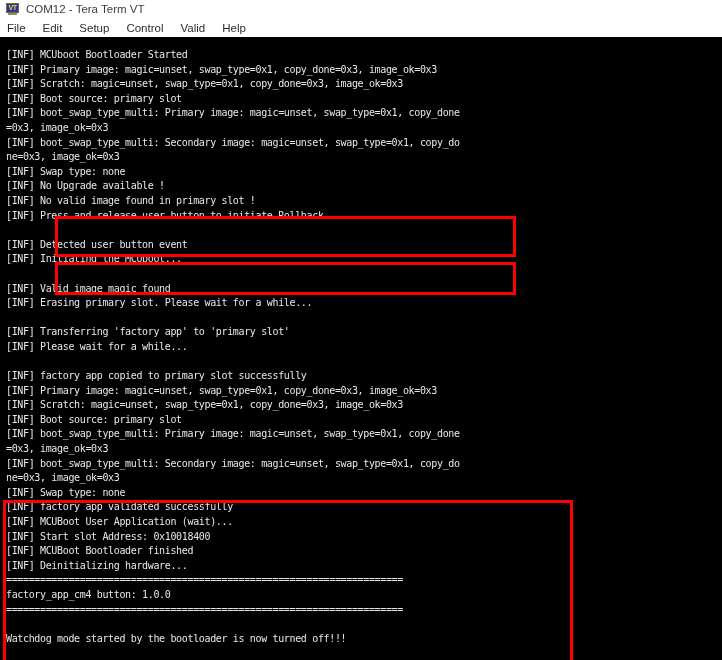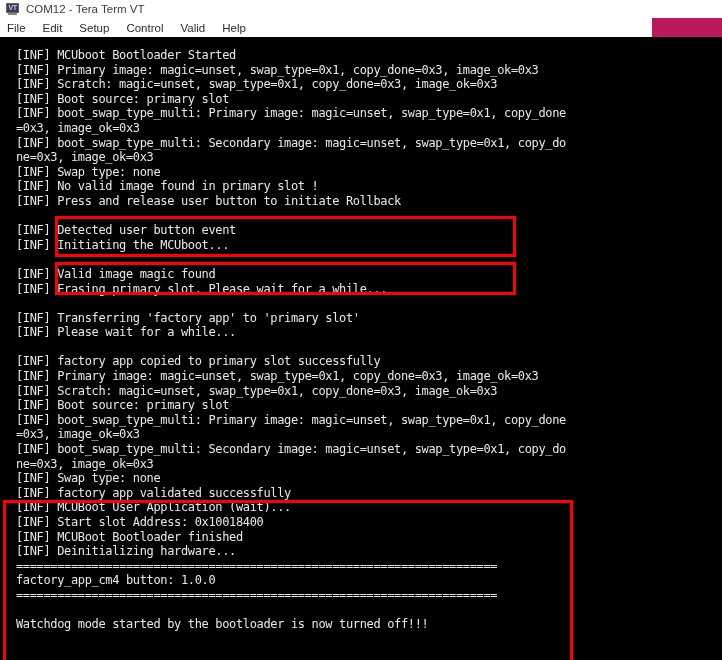--- a/index.html
+++ b/index.html
@@ -11,21 +11,21 @@
     width: 722px;
     height: 660px;
     overflow: hidden;
     font-family: "Liberation Sans", sans-serif;
   }
 
   #app {
     position: relative;
     width: 722px;
     height: 660px;
-    background: #be185d;
+    background: #3b82f6;
     overflow: hidden;
   }
 
   
   .titlebar {
     position: absolute;
     left: 0; top: 0;
     width: 722px;
     height: 18px;
     background: #ffffff;
@@ -71,21 +71,21 @@
     font-size: 11.5px;
     color: #3c3c3c;
     font-family: "Liberation Sans", sans-serif;
     white-space: nowrap;
   }
 
   
   .menubar {
     position: absolute;
     left: 0; top: 18px;
-    width: 652px;
+    width: 722px;
     height: 19px;
     background: #ffffff;
     display: flex;
     align-items: center;
     padding-left: 7px;
     box-sizing: border-box;
   }
   .menu-item {
     font-size: 11.5px;
     color: #2b2b2b;
@@ -106,26 +106,26 @@
   }
   .term-inner {
     position: absolute;
     left: 0; top: 0;
     width: 722px;
     padding-top: 11px;
     box-sizing: border-box;
   }
   .term-line {
     font-family: "DejaVu Sans Mono", "Liberation Mono", monospace;
-    font-size: 12px;
+    font-size: 10px;
     line-height: 14.6px;
     color: #e8e8e8;
     white-space: pre;
     letter-spacing: -0.35px;
-    padding-left: 16px;
+    padding-left: 6px;
     height: 14.6px;
   }
   .term-line.blank {
     color: transparent;
   }
 
   
   .annot-box {
     position: absolute;
     border: 3px solid #ff0000;
@@ -164,20 +164,21 @@
     <div class="term-inner" id="term-inner">
         <div class="term-line">[INF] MCUboot Bootloader Started</div>
         <div class="term-line">[INF] Primary image: magic=unset, swap_type=0x1, copy_done=0x3, image_ok=0x3</div>
         <div class="term-line">[INF] Scratch: magic=unset, swap_type=0x1, copy_done=0x3, image_ok=0x3</div>
         <div class="term-line">[INF] Boot source: primary slot</div>
         <div class="term-line">[INF] boot_swap_type_multi: Primary image: magic=unset, swap_type=0x1, copy_done</div>
         <div class="term-line">=0x3, image_ok=0x3</div>
         <div class="term-line">[INF] boot_swap_type_multi: Secondary image: magic=unset, swap_type=0x1, copy_do</div>
         <div class="term-line">ne=0x3, image_ok=0x3</div>
         <div class="term-line">[INF] Swap type: none</div>
+        <div class="term-line">[INF] No Upgrade available !</div>
         <div class="term-line">[INF] No valid image found in primary slot !</div>
         <div class="term-line">[INF] Press and release user button to initiate Rollback</div>
         <div class="term-line blank"> </div>
         <div class="term-line">[INF] Detected user button event</div>
         <div class="term-line">[INF] Initiating the MCUboot...</div>
         <div class="term-line blank"> </div>
         <div class="term-line">[INF] Valid image magic found</div>
         <div class="term-line">[INF] Erasing primary slot. Please wait for a while...</div>
         <div class="term-line blank"> </div>
         <div class="term-line">[INF] Transferring 'factory app' to 'primary slot'</div>

